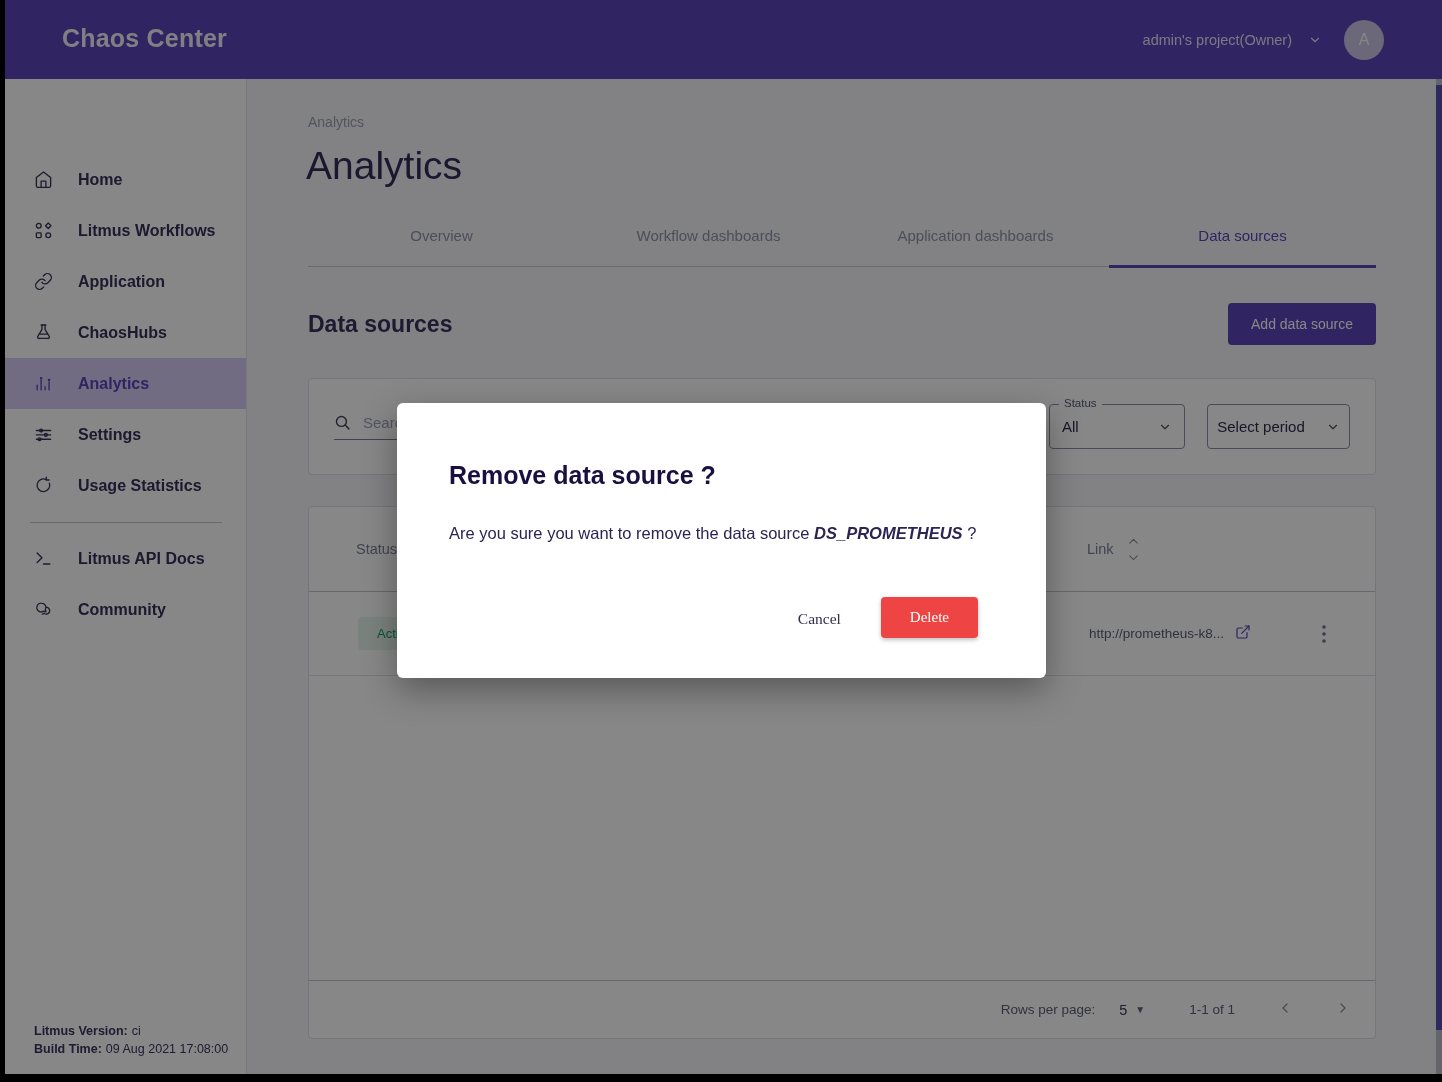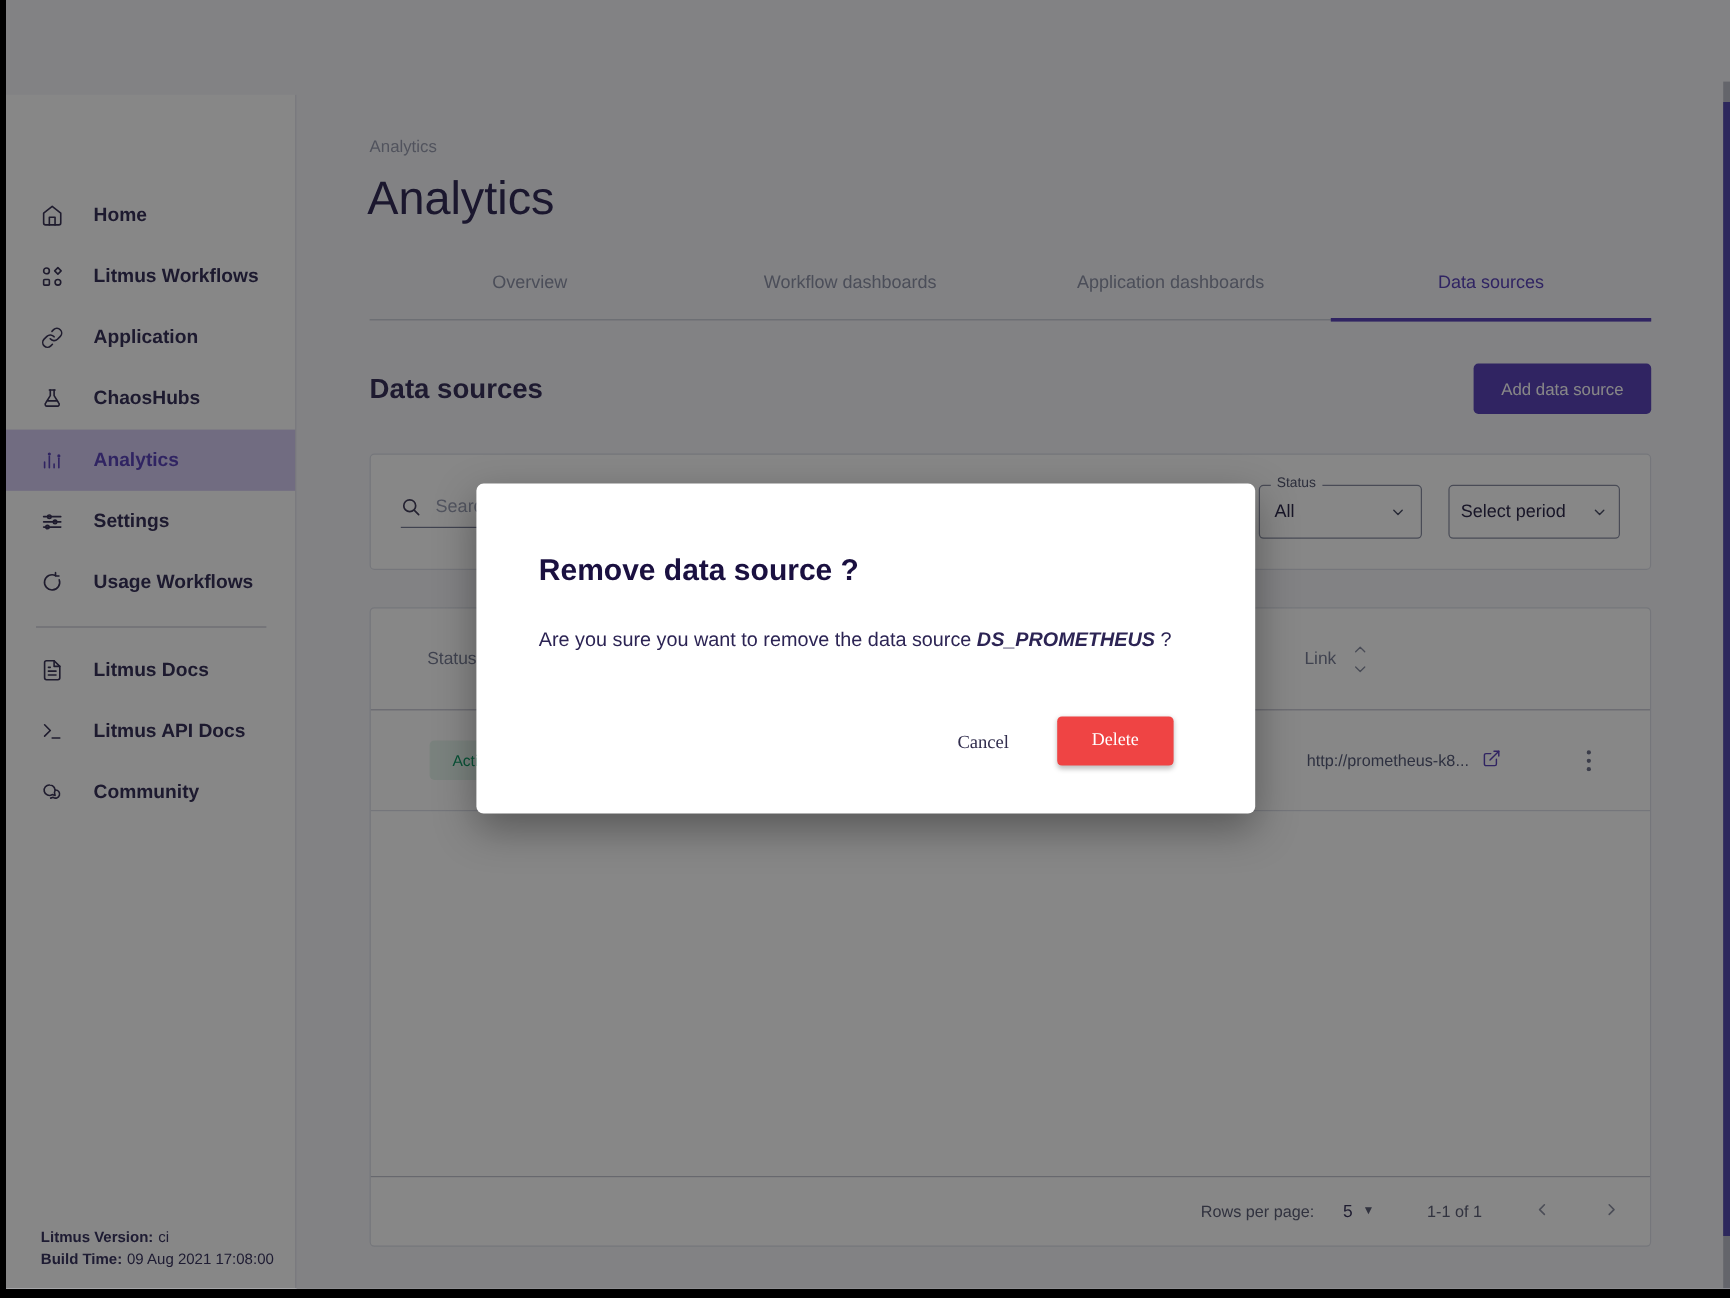--- a/index.html
+++ b/index.html
@@ -87,20 +87,34 @@
   .modal-msg .ds-name { font-weight:700; font-style:italic; }
   .modal-actions { position:absolute; right:68px; bottom:40px; display:flex; align-items:flex-end;font-family:Liberation Serif, serif; }
   .btn-cancel { background:none; border:none; font-family:inherit; font-size:15.5px; color:#322E4E; cursor:pointer; padding:10px 14px; margin-right:26px; }
   .btn-delete { background:#ef4444; border:none; font-family:inherit; font-size:15px; color:#fff; border-radius:4px; padding:12px 29px; cursor:pointer; box-shadow:0 2px 4px rgba(0,0,0,.25); }
 </style>
 </head>
 <body>
 
 <div class="app">
 
+  <div class="hdr">
+    <div class="hdr-title">Chaos Center</div>
+    <div class="hdr-right">
+      <div class="proj">
+        <span>admin's project(Owner)</span>
+        <svg class="chev" viewBox="0 0 24 24" style="stroke:rgba(255,255,255,.85)">
+            <polyline points="6 9 12 15 18 9"></polyline>
+          </svg>
+      </div>
+      <div class="avatar">
+        <span>A</span>
+      </div>
+    </div>
+  </div>
 
   <div class="side">
     <div class="nav">
       <div class="nav-item">
         <svg viewBox="0 0 24 24">
             <path d="M3 9.5 12 2.5l9 7V20a2 2 0 0 1-2 2H5a2 2 0 0 1-2-2z"></path>
             <path d="M9 22v-8h6v8"></path>
           </svg>
         <span>Home</span>
       </div>
@@ -148,31 +162,23 @@
             <path d="M3 18h18"></path>
             <circle cx="7" cy="18" r="1.8"></circle>
           </svg>
         <span>Settings</span>
       </div>
       <div class="nav-item">
         <svg viewBox="0 0 24 24">
             <path d="M15.5 4.6A8 8 0 1 0 19.4 9"></path>
             <path d="M15.5 1.5v3.6h3.6"></path>
           </svg>
-        <span>Usage Workflows</span>
+        <span>Usage Statistics</span>
       </div>
       <hr class="side-divider">
-      <div class="nav-item">
-        <svg viewBox="0 0 24 24">
-            <path d="M14 2H6a2 2 0 0 0-2 2v16a2 2 0 0 0 2 2h12a2 2 0 0 0 2-2V8z"></path>
-            <polyline points="14 2 14 8 20 8"></polyline>
-            <path d="M8 13h8M8 17h8M8 9h2"></path>
-          </svg>
-        <span>Litmus Docs</span>
-      </div>
       <div class="nav-item">
         <svg viewBox="0 0 24 24">
             <polyline points="4 17 10 11 4 5"></polyline>
             <line x1="12" y1="19" x2="20" y2="19"></line>
           </svg>
         <span>Litmus API Docs</span>
       </div>
       <div class="nav-item">
         <svg viewBox="0 0 24 24">
             <path d="M9.5 4a5.5 5.5 0 0 1 4.9 8L15 15l-3-.9A5.5 5.5 0 1 1 9.5 4z"></path>

